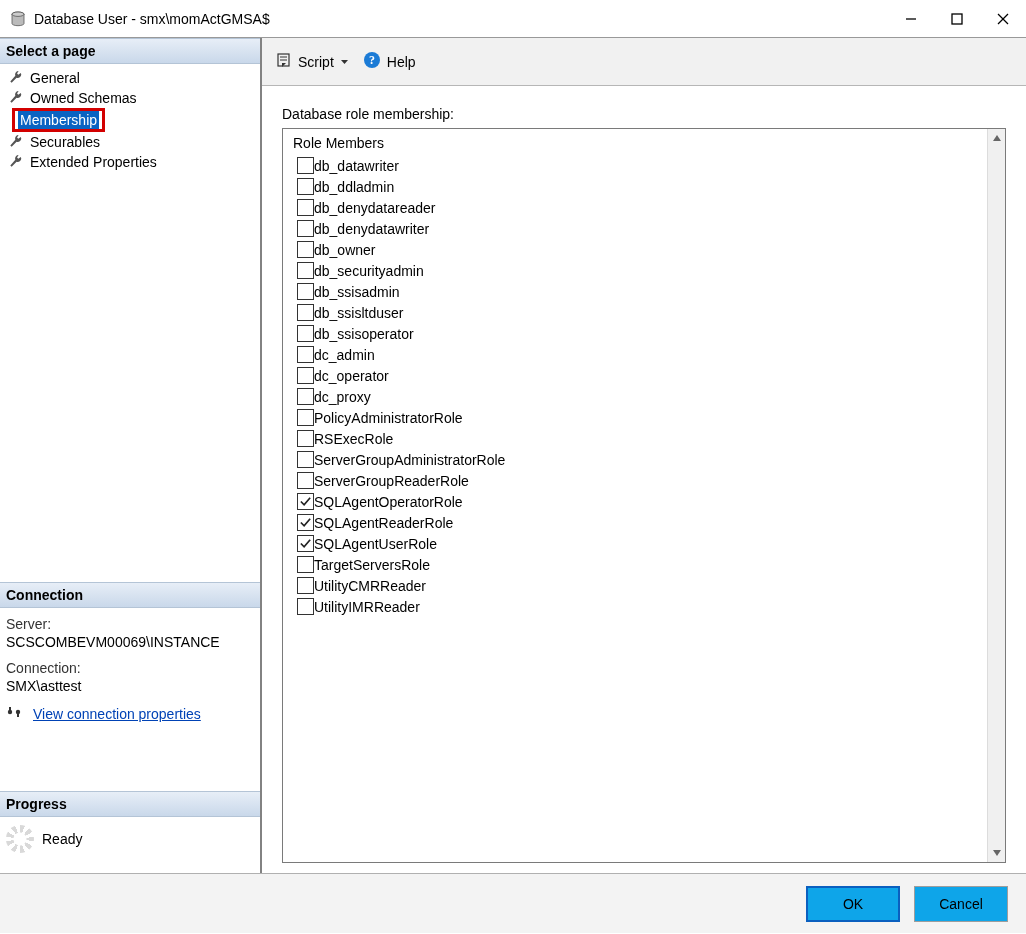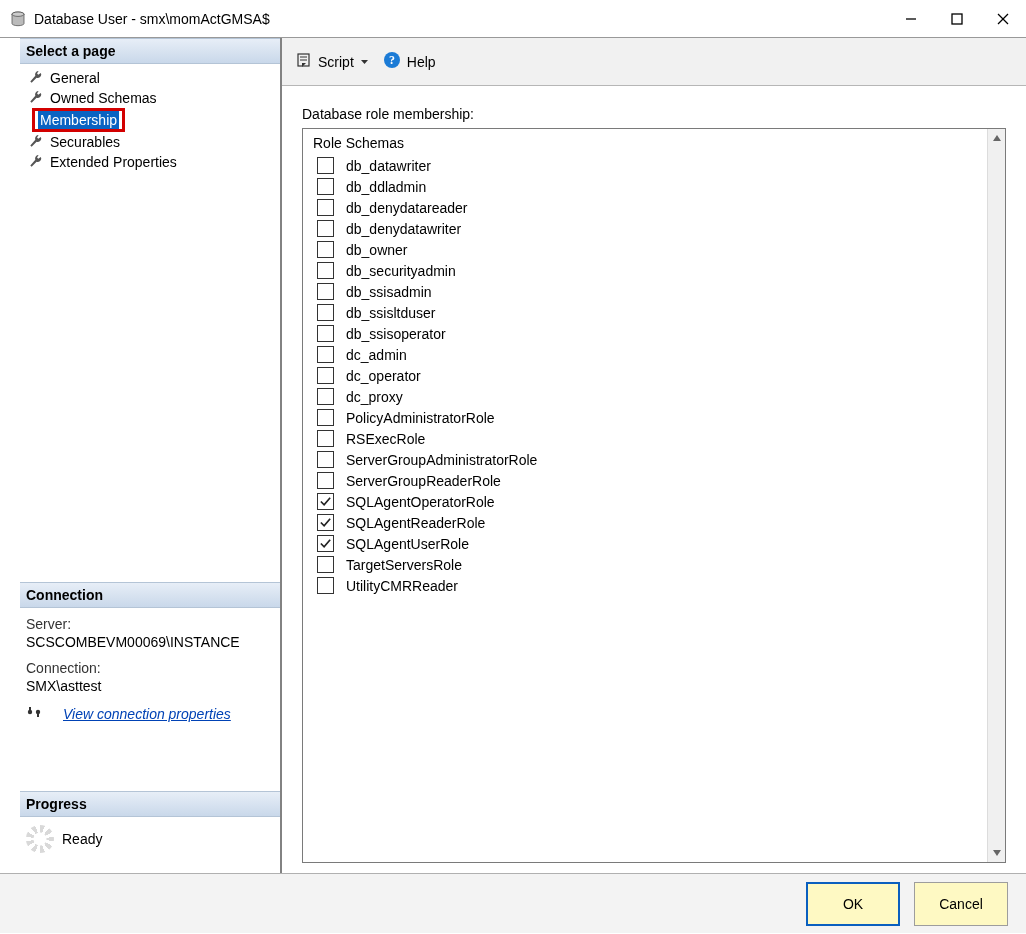--- a/index.html
+++ b/index.html
@@ -26,21 +26,20 @@
     }
     .titlebar .title-text { flex: 1; font-size: 14px; color: #000; }
     .winbtn {
       width: 46px; height: 38px;
       display: flex; align-items: center; justify-content: center;
       color: #000;
     }
     .body {
       display: flex;
       height: 835px;
-      margin-left: 20px;
     }
     
     .sidebar {
       width: 262px;
       border-right: 2px solid #828282;
       display: flex; flex-direction: column;
       background: #fff;
     }
     .section-header {
       font-weight: bold;
@@ -73,21 +72,21 @@
     .nav-item.selected.highlighted {
       border: 3px solid #d30000;
       padding: 0px 3px;
       margin-left: 10px;
       width: fit-content;
     }
     .spacer-flex { flex: 1; }
     .conn-block { padding: 8px 6px 8px 6px; font-size: 14px; }
     .conn-block .lbl { color: #333; margin-bottom: 2px; }
     .conn-block .val { color: #000; margin-bottom: 10px; }
-    .link-row { display: flex; align-items: center; gap: 21px; font-style: italic; }
+    .link-row { display: flex; align-items: center; gap: 11px; }
     .link-row a { color: #0042b5; text-decoration: underline; cursor: pointer; }
     .progress-block { padding: 8px 6px 20px 6px; display: flex; align-items: center; gap: 8px; font-size: 14px;}
     .spinner {
       width: 28px; height: 28px; border-radius: 50%;
       display: inline-block;
       background:
         radial-gradient(circle at 50% 50%, #fff 6px, transparent 7px),
         repeating-conic-gradient(#d9d9d9 0 20deg, transparent 20deg 40deg);
       border-radius: 50%;
     }
@@ -124,21 +123,20 @@
     .list-scroll {
       flex: 1; overflow: hidden;
     }
     .list-header {
       padding: 6px 10px 4px 10px; font-size: 14px;
     }
     .role-row {
       display: flex; align-items: center;
       padding: 2px 10px 2px 14px;
       font-size: 14px;
-      gap: 12px;
     }
     .chk {
       width: 17px; height: 17px;
       border: 1px solid #333;
       display: inline-flex; align-items: center; justify-content: center;
       background: #fff;
     }
     .chk.checked svg { display: block; }
     .chk svg { display: none; }
     .scrollbar {
@@ -154,23 +152,23 @@
     }
     
     .footer {
       height: 60px;
       border-top: 1px solid #b0b0b0;
       background: #f3f3f3;
       display: flex; align-items: center; justify-content: flex-end;
       padding: 0 18px; gap: 14px;
     }
     .btn {
-      min-width: 94px; height: 44px;
+      min-width: 94px; height: 36px;
       border: 1px solid #9d9d9d;
-      background: #fef9c3;
+      background: #0ea5e9;
       font-size: 14px;
       display: flex; align-items: center; justify-content: center;
     }
     .btn.primary {
       border: 2px solid #0a5fbf;
     }
   </style>
 </head>
 <body>
 
@@ -299,21 +297,21 @@
           </svg>
         </span>
         <span>Help</span>
       </div>
     </div>
 
     <div class="content">
       <div class="content-label">Database role membership:</div>
       <div class="listbox">
         <div class="list-scroll">
-          <div class="list-header">Role Schemas</div>
+          <div class="list-header">Role Members</div>
           <div id="role-list">
               <div class="role-row">
                 <span class="chk"></span>
                 <span>db_datawriter</span>
               </div>
               <div class="role-row">
                 <span class="chk"></span>
                 <span>db_ddladmin</span>
               </div>
               <div class="role-row">
@@ -396,20 +394,24 @@
                 </span>
                 <span>SQLAgentUserRole</span>
               </div>
               <div class="role-row">
                 <span class="chk"></span>
                 <span>TargetServersRole</span>
               </div>
               <div class="role-row">
                 <span class="chk"></span>
                 <span>UtilityCMRReader</span>
+              </div>
+              <div class="role-row">
+                <span class="chk"></span>
+                <span>UtilityIMRReader</span>
               </div>
             </div>
         </div>
         <div class="scrollbar">
           <div class="arrow">
             <svg width="10" height="10">
                 <path d="M5 2 L9 8 L1 8 Z" fill="#666"></path>
               </svg>
           </div>
           <div class="arrow">

